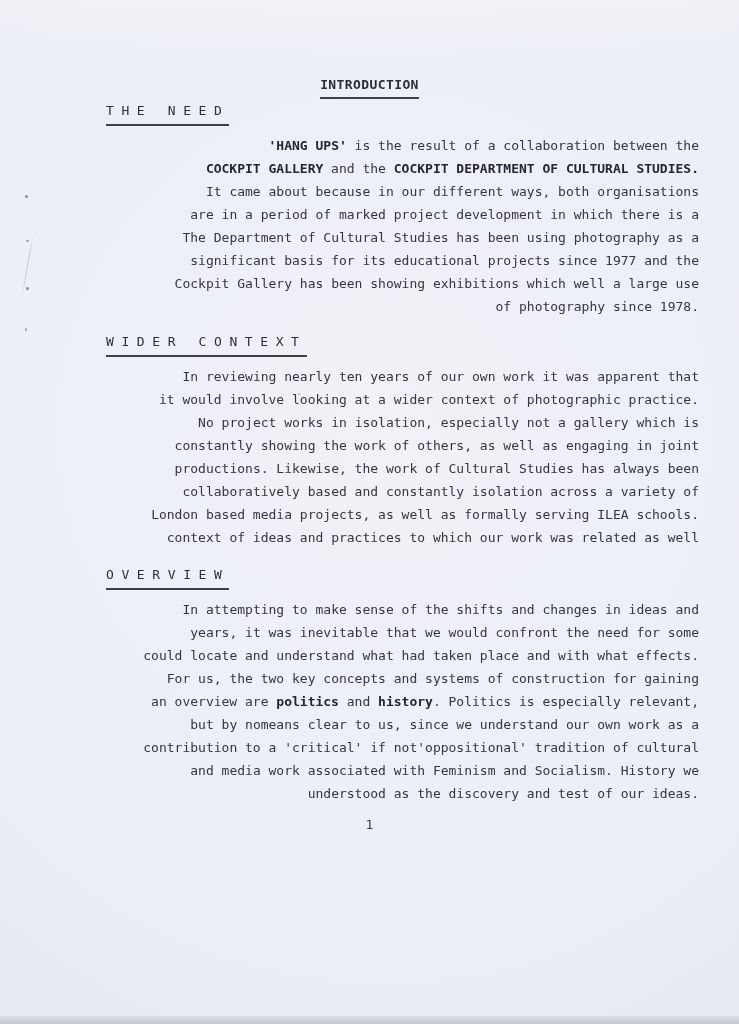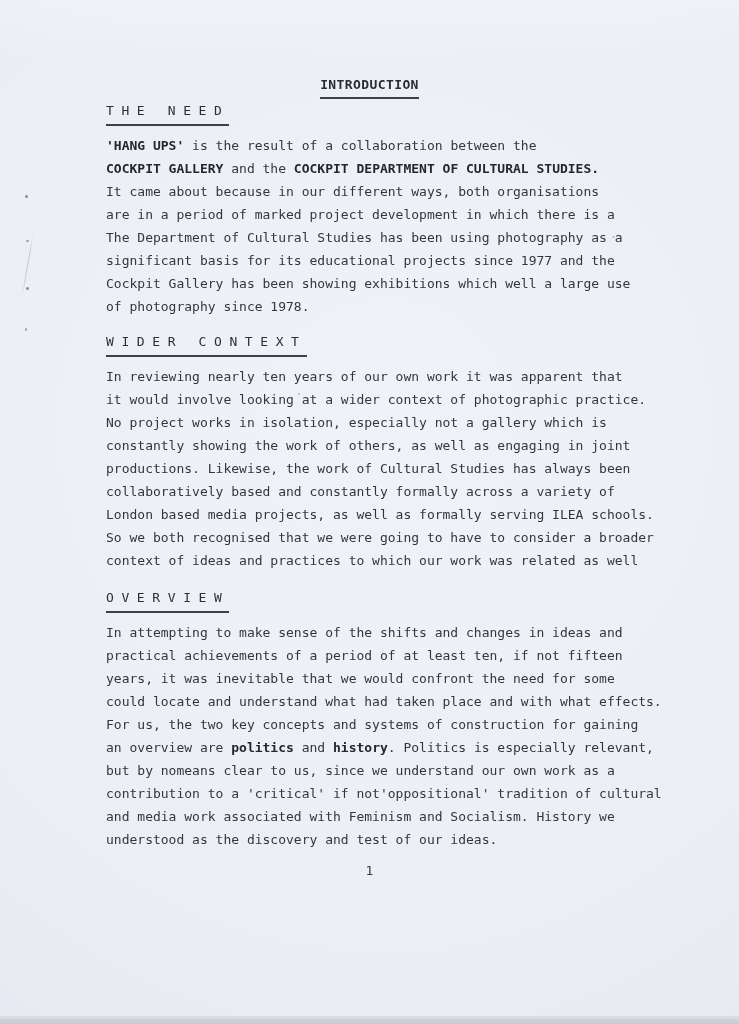--- a/index.html
+++ b/index.html
@@ -54,20 +54,21 @@
   .section-heading .heading-underline {
     display: inline-block;
     letter-spacing: 7.6px;
     border-bottom: 2px solid #3f4046;
     padding-bottom: 2px;
     color: #2e2f35;
   }
   .paragraph { }
   .text-line {
     white-space: pre;
+    text-align: right;
   }
   .text-line .bold {
     font-weight: bold;
     color: #26272d;
   }
   .page-number {
     margin-top: 8px;
     text-align: center;
     color: #3a3b41;
   }
@@ -124,31 +125,29 @@
         </div>
       </section>
       <section class="doc-section">
         <div class="section-heading"><span class="heading-underline">WIDER CONTEXT</span></div>
         <div class="paragraph">
           <div class="text-line"><span>In reviewing nearly ten years of our own work it was apparent that</span></div>
           <div class="text-line"><span>it would involve looking at a wider context of photographic practice.</span></div>
           <div class="text-line"><span>No project works in isolation, especially not a gallery which is</span></div>
           <div class="text-line"><span>constantly showing the work of others, as well as engaging in joint</span></div>
           <div class="text-line"><span>productions. Likewise, the work of Cultural Studies has always been</span></div>
-          <div class="text-line"><span>collaboratively based and constantly formally across a variety of</span></div>
+          <div class="text-line"><span>collaboratively based and constantly isolation across a variety of</span></div>
           <div class="text-line"><span>London based media projects, as well as formally serving ILEA schools.</span></div>
-          <div class="text-line"><span>So we both recognised that we were going to have to consider a broader</span></div>
           <div class="text-line"><span>context of ideas and practices to which our work was related as well</span></div>
         </div>
       </section>
       <section class="doc-section">
         <div class="section-heading"><span class="heading-underline">OVERVIEW</span></div>
         <div class="paragraph">
           <div class="text-line"><span>In attempting to make sense of the shifts and changes in ideas and</span></div>
-          <div class="text-line"><span>practical achievements of a period of at least ten, if not fifteen</span></div>
           <div class="text-line"><span>years, it was inevitable that we would confront the need for some</span></div>
           <div class="text-line"><span>could locate and understand what had taken place and with what effects.</span></div>
           <div class="text-line"><span>For us, the two key concepts and systems of construction for gaining</span></div>
           <div class="text-line"><span>an overview are </span><span class="bold">politics</span><span> and </span><span class="bold">history</span><span>. Politics is especially relevant,</span></div>
           <div class="text-line"><span>but by nomeans clear to us, since we understand our own work as a</span></div>
           <div class="text-line"><span>contribution to a 'critical' if not'oppositional' tradition of cultural</span></div>
           <div class="text-line"><span>and media work associated with Feminism and Socialism. History we</span></div>
           <div class="text-line"><span>understood as the discovery and test of our ideas.</span></div>
         </div>
       </section>

